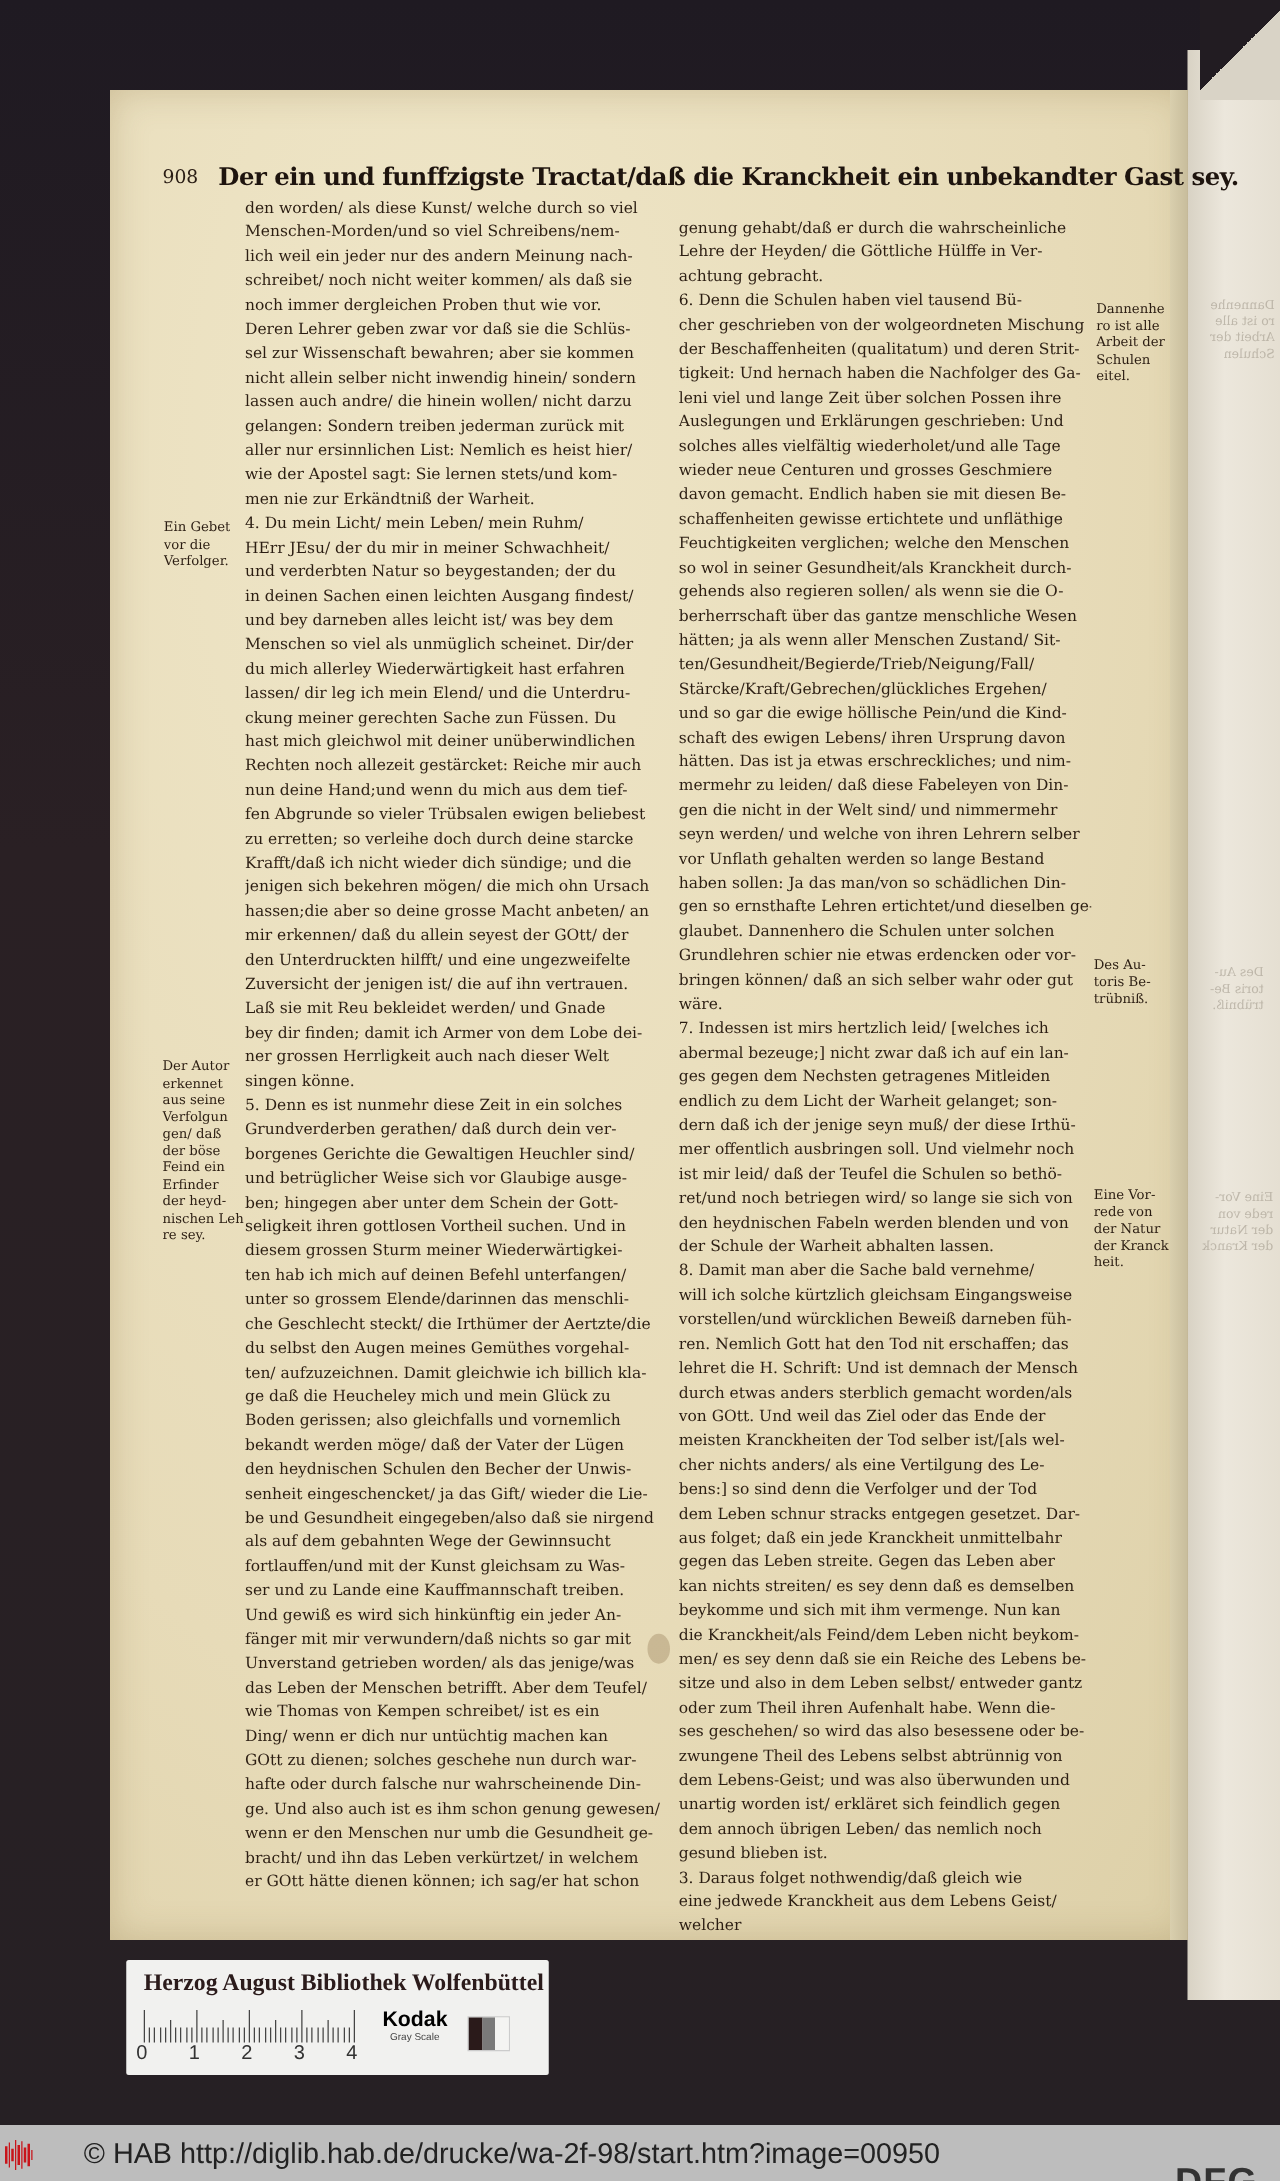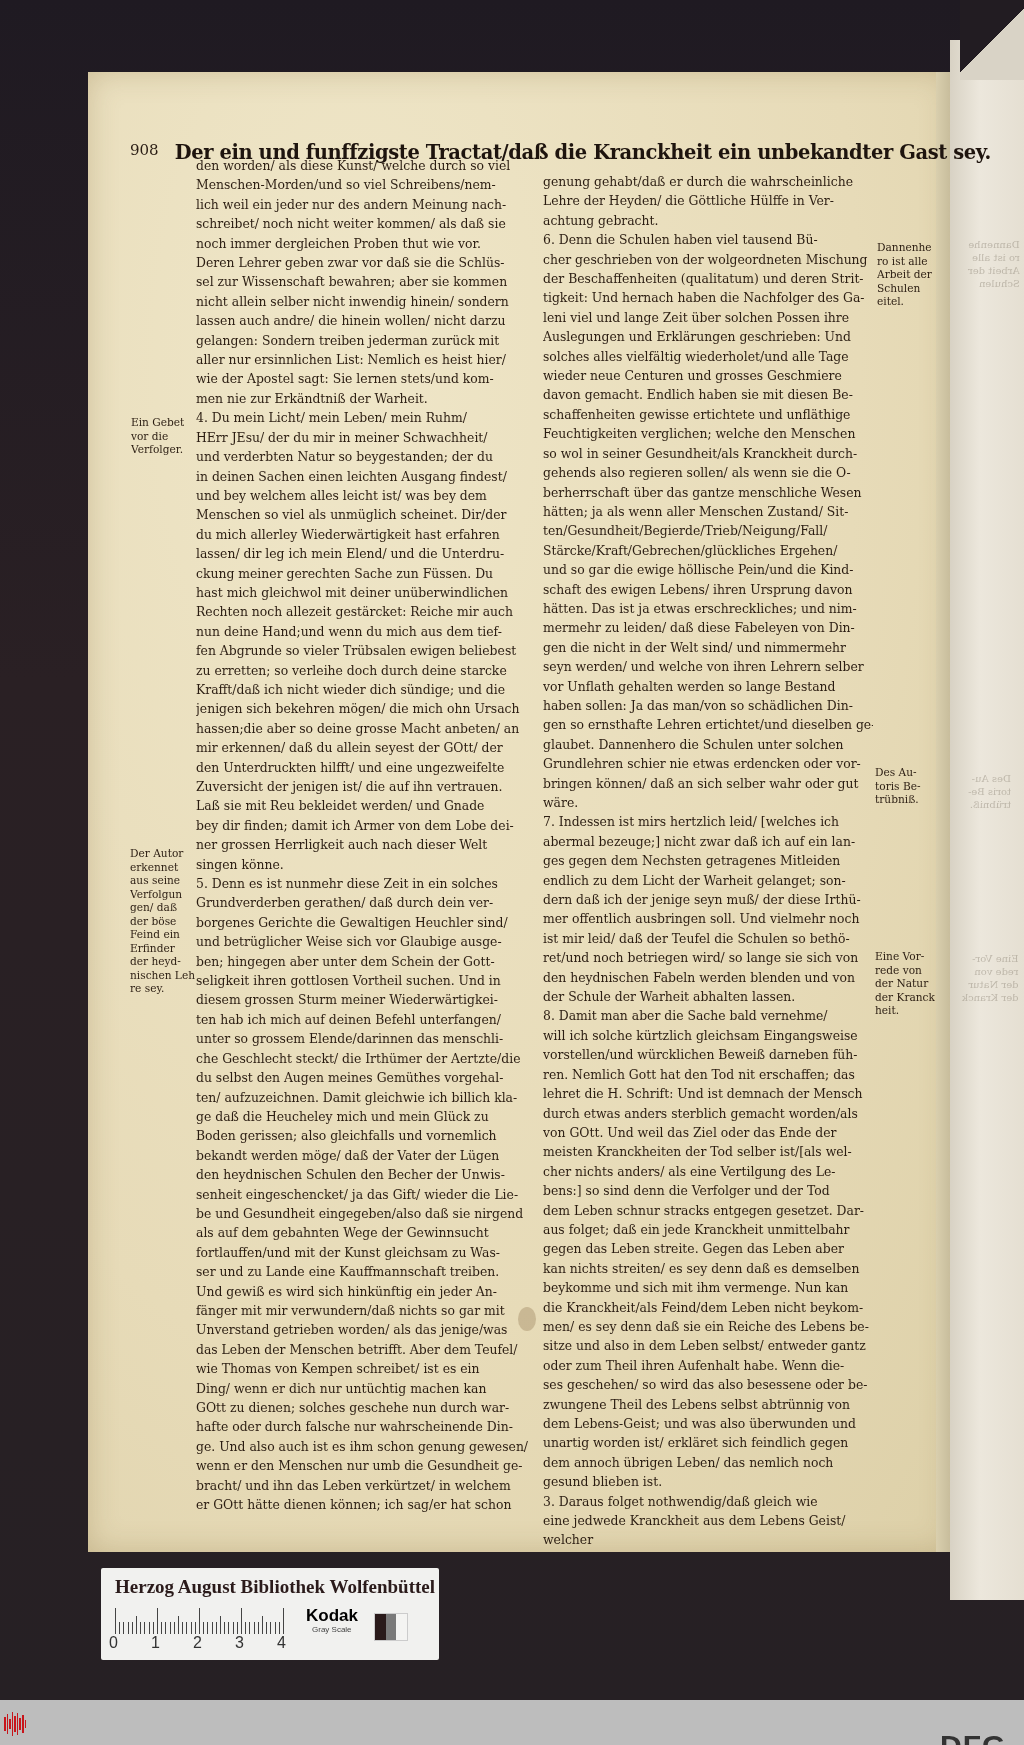--- a/index.html
+++ b/index.html
@@ -4,21 +4,21 @@
 <style>
   html,body{margin:0;padding:0;}
   body{width:1024px;height:1745px;background:#221c22;position:relative;overflow:hidden;font-family:"DejaVu Serif",serif;}
   .backdrop{position:absolute;left:0;top:0;width:1024px;height:1700px;background:linear-gradient(180deg,#1f1a22 0%,#2a2024 40%,#262024 100%);}
   .right-leaf{position:absolute;left:950px;top:40px;width:74px;height:1560px;background:linear-gradient(90deg,#d8d2c4 0%,#ece7dc 40%,#e5dfd2 100%);}
   .right-leaf-top{position:absolute;left:960px;top:0;width:64px;height:80px;background:linear-gradient(135deg,#221c22 50%,#d9d3c6 50%);}
   .page{position:absolute;left:88px;top:72px;width:862px;height:1480px;background:#ebe0bf;
         background-image:radial-gradient(ellipse at 30% 20%,#efe6c8 0%,#e7dbb8 60%,#ddd0a8 100%);
         box-shadow:inset 0 0 30px rgba(120,90,40,0.25);}
   .page-edge{position:absolute;left:936px;top:72px;width:14px;height:1480px;background:linear-gradient(90deg,#d9cfae,#c8bd9c);}
-  .header{position:absolute;left:130px;top:141px;width:740px;height:28px;display:flex;align-items:flex-start;gap:16px;}
+  .header{position:absolute;left:130px;top:127px;width:740px;height:28px;display:flex;align-items:center;gap:16px;}
   .page-number{font-family:"DejaVu Serif",serif;font-size:15px;color:#2a1d14;}
   .running-head{font-family:"DejaVu Serif",serif;font-weight:bold;font-size:19.5px;color:#1e140e;letter-spacing:-0.4px;white-space:nowrap;}
   .col{position:absolute;font-family:"DejaVu Serif",serif;color:#2b1d12;font-size:12.4px;line-height:19.4px;}
   .col-left{left:196px;top:156px;width:336px;}
   .col-right{left:543px;top:172px;width:330px;}
   .line{display:block;white-space:nowrap;overflow:hidden;}
   .marg{position:absolute;font-family:"DejaVu Serif",serif;color:#2b1d12;font-size:10.6px;line-height:13.5px;}
   .marg .line{white-space:nowrap;}
   .ghost{position:absolute;font-family:"DejaVu Serif",serif;color:#9c9486;opacity:0.55;font-size:10px;line-height:13px;transform:scaleX(-1);}
   .footer-card{position:absolute;left:101px;top:1568px;width:338px;height:92px;background:#f1f1ef;border-radius:2px;}
@@ -84,21 +84,21 @@
     <span class="line">nicht allein selber nicht inwendig hinein/ sondern</span>
     <span class="line">lassen auch andre/ die hinein wollen/ nicht darzu</span>
     <span class="line">gelangen: Sondern treiben jederman zurück mit</span>
     <span class="line">aller nur ersinnlichen List: Nemlich es heist hier/</span>
     <span class="line">wie der Apostel sagt: Sie lernen stets/und kom-</span>
     <span class="line">men nie zur Erkändtniß der Warheit.</span>
     <span class="line">    4. Du mein Licht/ mein Leben/ mein Ruhm/</span>
     <span class="line">HErr JEsu/ der du mir in meiner Schwachheit/</span>
     <span class="line">und verderbten Natur so beygestanden; der du</span>
     <span class="line">in deinen Sachen einen leichten Ausgang findest/</span>
-    <span class="line">und bey welchem alles leicht ist/ was bey dem</span>
+    <span class="line">und bey darneben alles leicht ist/ was bey dem</span>
     <span class="line">Menschen so viel als unmüglich scheinet. Dir/der</span>
     <span class="line">du mich allerley Wiederwärtigkeit hast erfahren</span>
     <span class="line">lassen/ dir leg ich mein Elend/ und die Unterdru-</span>
     <span class="line">ckung meiner gerechten Sache zun Füssen. Du</span>
     <span class="line">hast mich gleichwol mit deiner unüberwindlichen</span>
     <span class="line">Rechten noch allezeit gestärcket: Reiche mir auch</span>
     <span class="line">nun deine Hand;und wenn du mich aus dem tief-</span>
     <span class="line">fen Abgrunde so vieler Trübsalen ewigen beliebest</span>
     <span class="line">zu erretten; so verleihe doch durch deine starcke</span>
     <span class="line">Krafft/daß ich nicht wieder dich sündige; und die</span>
@@ -323,14 +323,15 @@
       <span style="height: 14px; background: rgb(200, 21, 27);"></span>
       <span style="height: 20px; background: rgb(200, 21, 27);"></span>
       <span style="height: 10px; background: rgb(200, 21, 27);"></span>
       <span style="height: 24px; background: rgb(200, 21, 27);"></span>
       <span style="height: 16px; background: rgb(200, 21, 27);"></span>
       <span style="height: 22px; background: rgb(200, 21, 27);"></span>
       <span style="height: 12px; background: rgb(200, 21, 27);"></span>
       <span style="height: 18px; background: rgb(200, 21, 27);"></span>
       <span style="height: 8px; background: rgb(200, 21, 27);"></span>
     </div>
+  <div class="copyright">© HAB http://diglib.hab.de/drucke/wa-2f-98/start.htm?image=00950</div>
   <div class="dfg">DFG</div>
 </div>
 
 </body></html>

